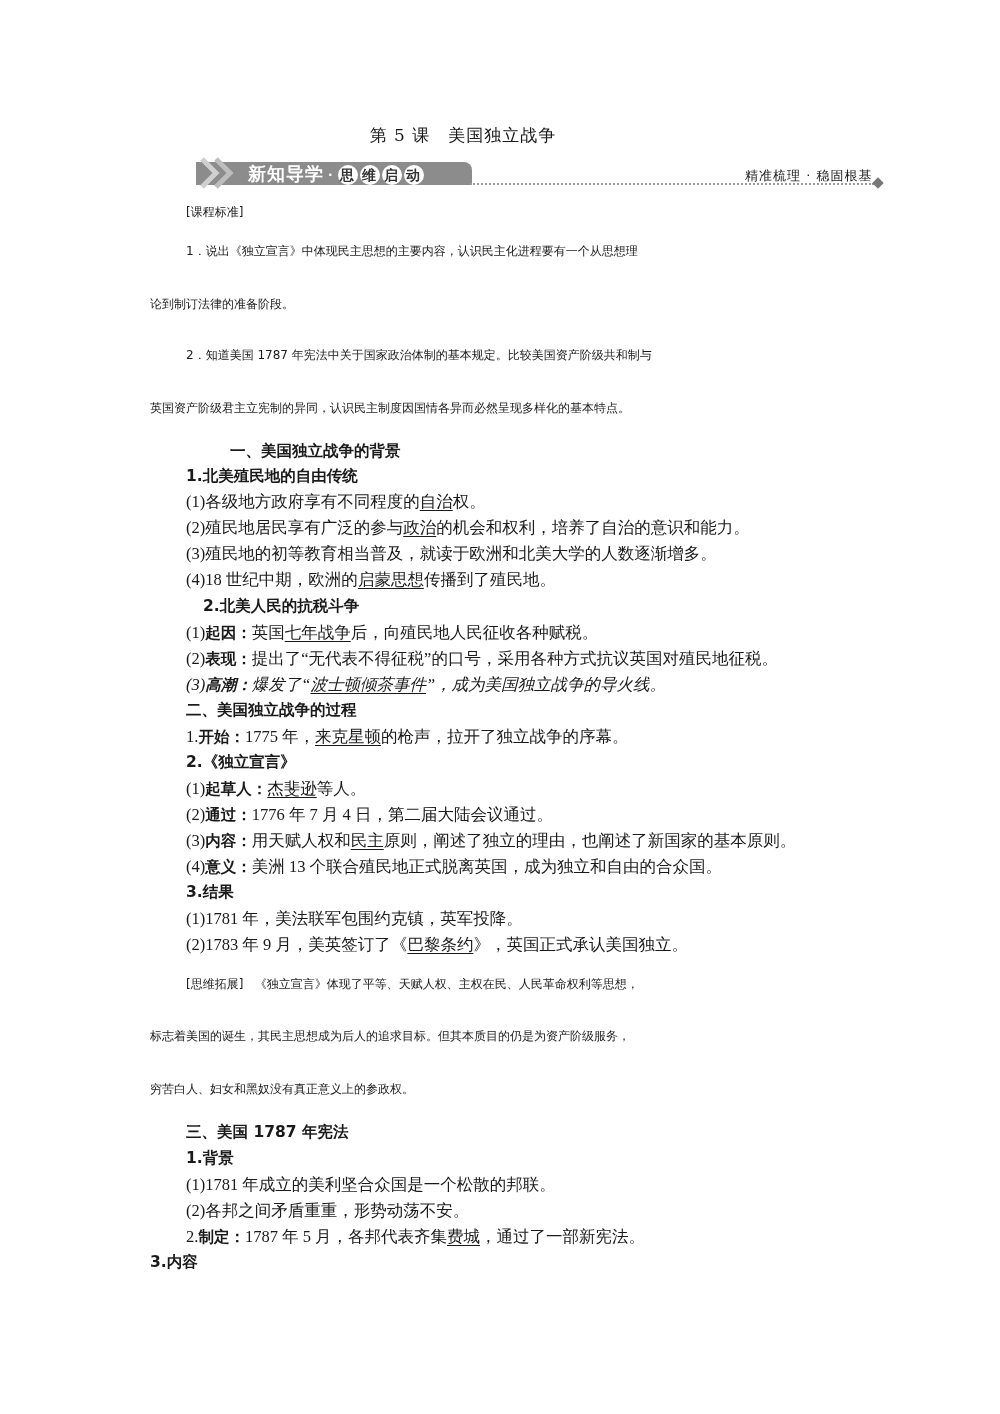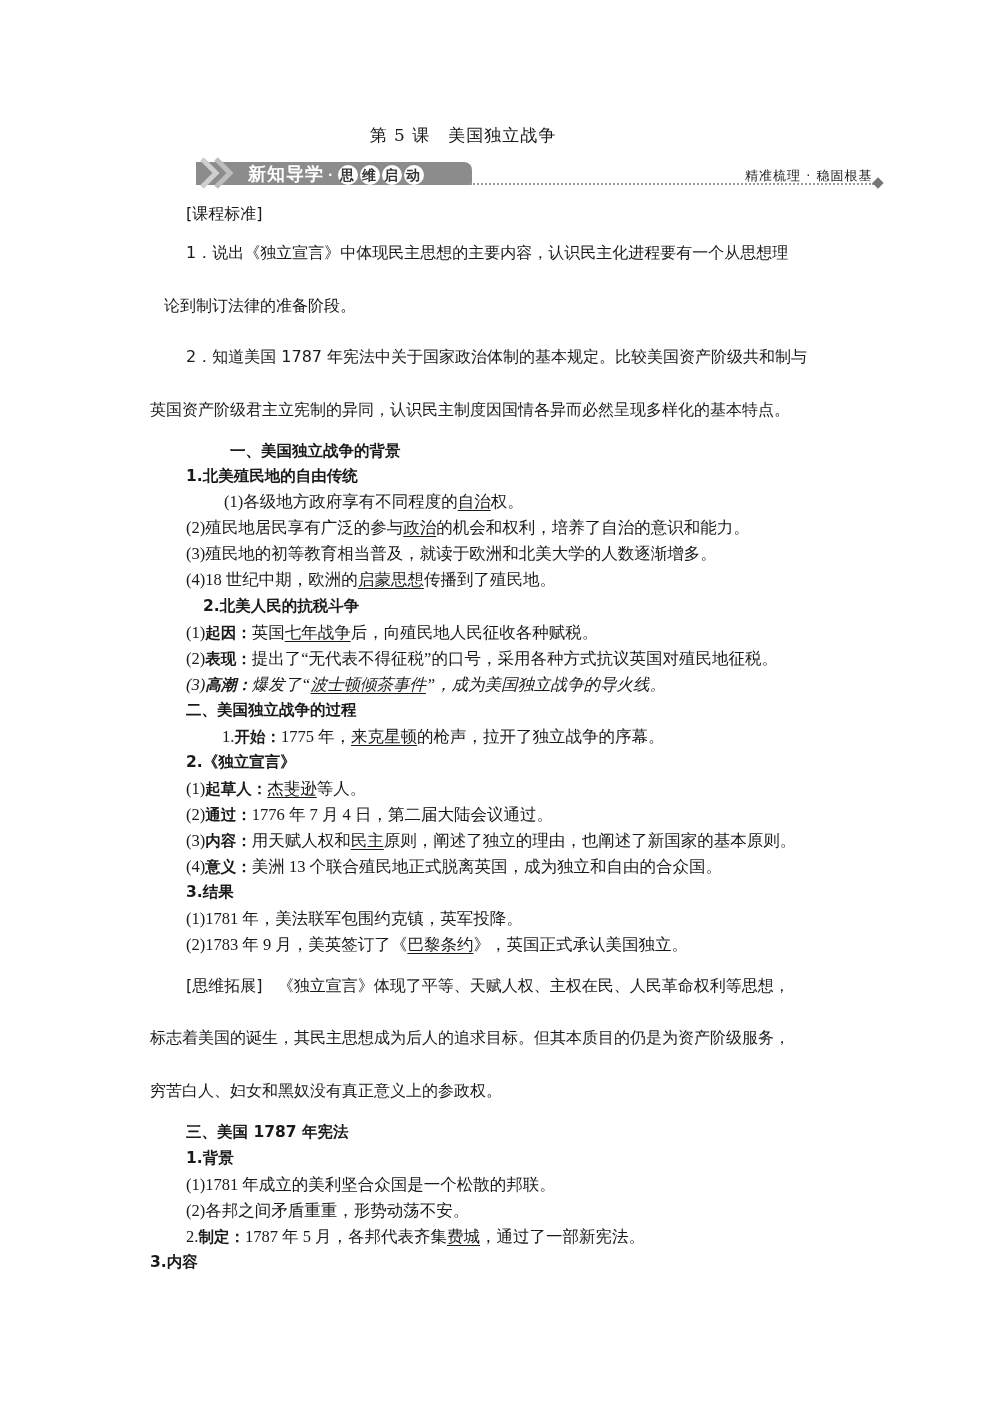--- a/index.html
+++ b/index.html
@@ -19,21 +19,21 @@
   .dot { display: inline-block; margin: 0 4px; font-size: 12px; vertical-align: middle; }
   .circ { display: inline-block; width: 20px; height: 20px; border-radius: 50%; background: #ffffff;
           color: #333; text-align: center; line-height: 20px; font-size: 14px; margin-right: 2px; }
   .dotline { position: absolute; top: 183px; left: 470px; width: 404px; height: 0;
              border-top: 2px dotted #9a9a9a; }
   .diamond { position: absolute; top: 179px; left: 874px; width: 8px; height: 8px; background: #777;
              transform: rotate(45deg); }
   .tagline { position: absolute; top: 167px; left: 745px; font-family: "DejaVu Sans", sans-serif;
              font-size: 13px; color: #222; letter-spacing: 1px; }
 
-  .sans { font-family: "DejaVu Sans", "Liberation Sans", sans-serif; font-size: 16px; }
+  .sans { font-family: "DejaVu Sans", "Liberation Sans", sans-serif; font-size: 12px; }
   .serif { font-family: "Liberation Serif", "DejaVu Serif", serif; font-size: 16.5px; }
   .bold { font-weight: bold; font-family: "DejaVu Sans", "Liberation Sans", sans-serif; font-size: 15.5px; }
   u { text-decoration: underline; text-underline-offset: 3px; }
 </style>
 </head>
 <body>
 
 <div class="abs title">
   <span>第 5 课</span><span class="sp"></span><span>美国独立战争</span>
 </div>
@@ -49,27 +49,27 @@
   <div class="banner-text">
     <span>新知导学</span><span class="dot">·</span><span class="circ">思</span><span class="circ">维</span><span class="circ">启</span><span class="circ">动</span>
   </div>
 </div>
 <div class="tagline">精准梳理 · 稳固根基</div>
 <div class="dotline"></div>
 <div class="diamond"></div>
 
 <div class="abs sans" style="top:204px; left:186px;">[课程标准]</div>
 <div class="abs sans" style="top:243px; left:186px;">1．说出《独立宣言》中体现民主思想的主要内容，认识民主化进程要有一个从思想理</div>
-<div class="abs sans" style="top:296px; left:164px;text-align:center;">论到制订法律的准备阶段。</div>
+<div class="abs sans" style="top:296px; left:150px;text-align:center;">论到制订法律的准备阶段。</div>
 <div class="abs sans" style="top:347px; left:186px;">2．知道美国 1787 年宪法中关于国家政治体制的基本规定。比较美国资产阶级共和制与</div>
 <div class="abs sans" style="top:400px; left:150px;">英国资产阶级君主立宪制的异同，认识民主制度因国情各异而必然呈现多样化的基本特点。</div>
 
 <div class="abs bold" style="top:441px; left:186px;margin-left:44px;">一、美国独立战争的背景</div>
 <div class="abs bold" style="top:466px; left:186px;">1.北美殖民地的自由传统</div>
-<div class="abs serif" style="top:491px; left:186px;margin-left:38px;">
+<div class="abs serif" style="top:491px; left:186px;">
   <span>(1)各级地方政府享有不同程度的</span><u>自治</u><span>权。</span>
 </div>
 <div class="abs serif" style="top:517px; left:186px;">
   <span>(2)殖民地居民享有广泛的参与</span><u>政治</u><span>的机会和权利，培养了自治的意识和能力。</span>
 </div>
 <div class="abs serif" style="top:543px; left:186px;">(3)殖民地的初等教育相当普及，就读于欧洲和北美大学的人数逐渐增多。</div>
 <div class="abs serif" style="top:569px; left:186px;">
   <span>(4)18 世纪中期，欧洲的</span><u>启蒙思想</u><span>传播到了殖民地。</span>
 </div>
 <div class="abs bold" style="top:596px; left:203px;">2.北美人民的抗税斗争</div>
@@ -77,21 +77,21 @@
   <span>(1)</span><b class="bold">起因：</b><span>英国</span><u>七年战争</u><span>后，向殖民地人民征收各种赋税。</span>
 </div>
 <div class="abs serif" style="top:648px; left:186px;">
   <span>(2)</span><b class="bold">表现：</b><span>提出了“无代表不得征税”的口号，采用各种方式抗议英国对殖民地征税。</span>
 </div>
 <div class="abs serif" style="top:674px; left:186px;font-style:italic;">
   <span>(3)</span><b class="bold">高潮：</b><span>爆发了“</span><u>波士顿倾茶事件</u><span>”，成为美国独立战争的导火线。</span>
 </div>
 
 <div class="abs bold" style="top:700px; left:186px;">二、美国独立战争的过程</div>
-<div class="abs serif" style="top:726px; left:186px;margin-left:36px;">
+<div class="abs serif" style="top:726px; left:186px;">
   <span>1.</span><b class="bold">开始：</b><span>1775 年，</span><u>来克星顿</u><span>的枪声，拉开了独立战争的序幕。</span>
 </div>
 <div class="abs bold" style="top:752px; left:186px;">2.《独立宣言》</div>
 <div class="abs serif" style="top:778px; left:186px;">
   <span>(1)</span><b class="bold">起草人：</b><u>杰斐逊</u><span>等人。</span>
 </div>
 <div class="abs serif" style="top:804px; left:186px;">
   <span>(2)</span><b class="bold">通过：</b><span>1776 年 7 月 4 日，第二届大陆会议通过。</span>
 </div>
 <div class="abs serif" style="top:830px; left:186px;">

